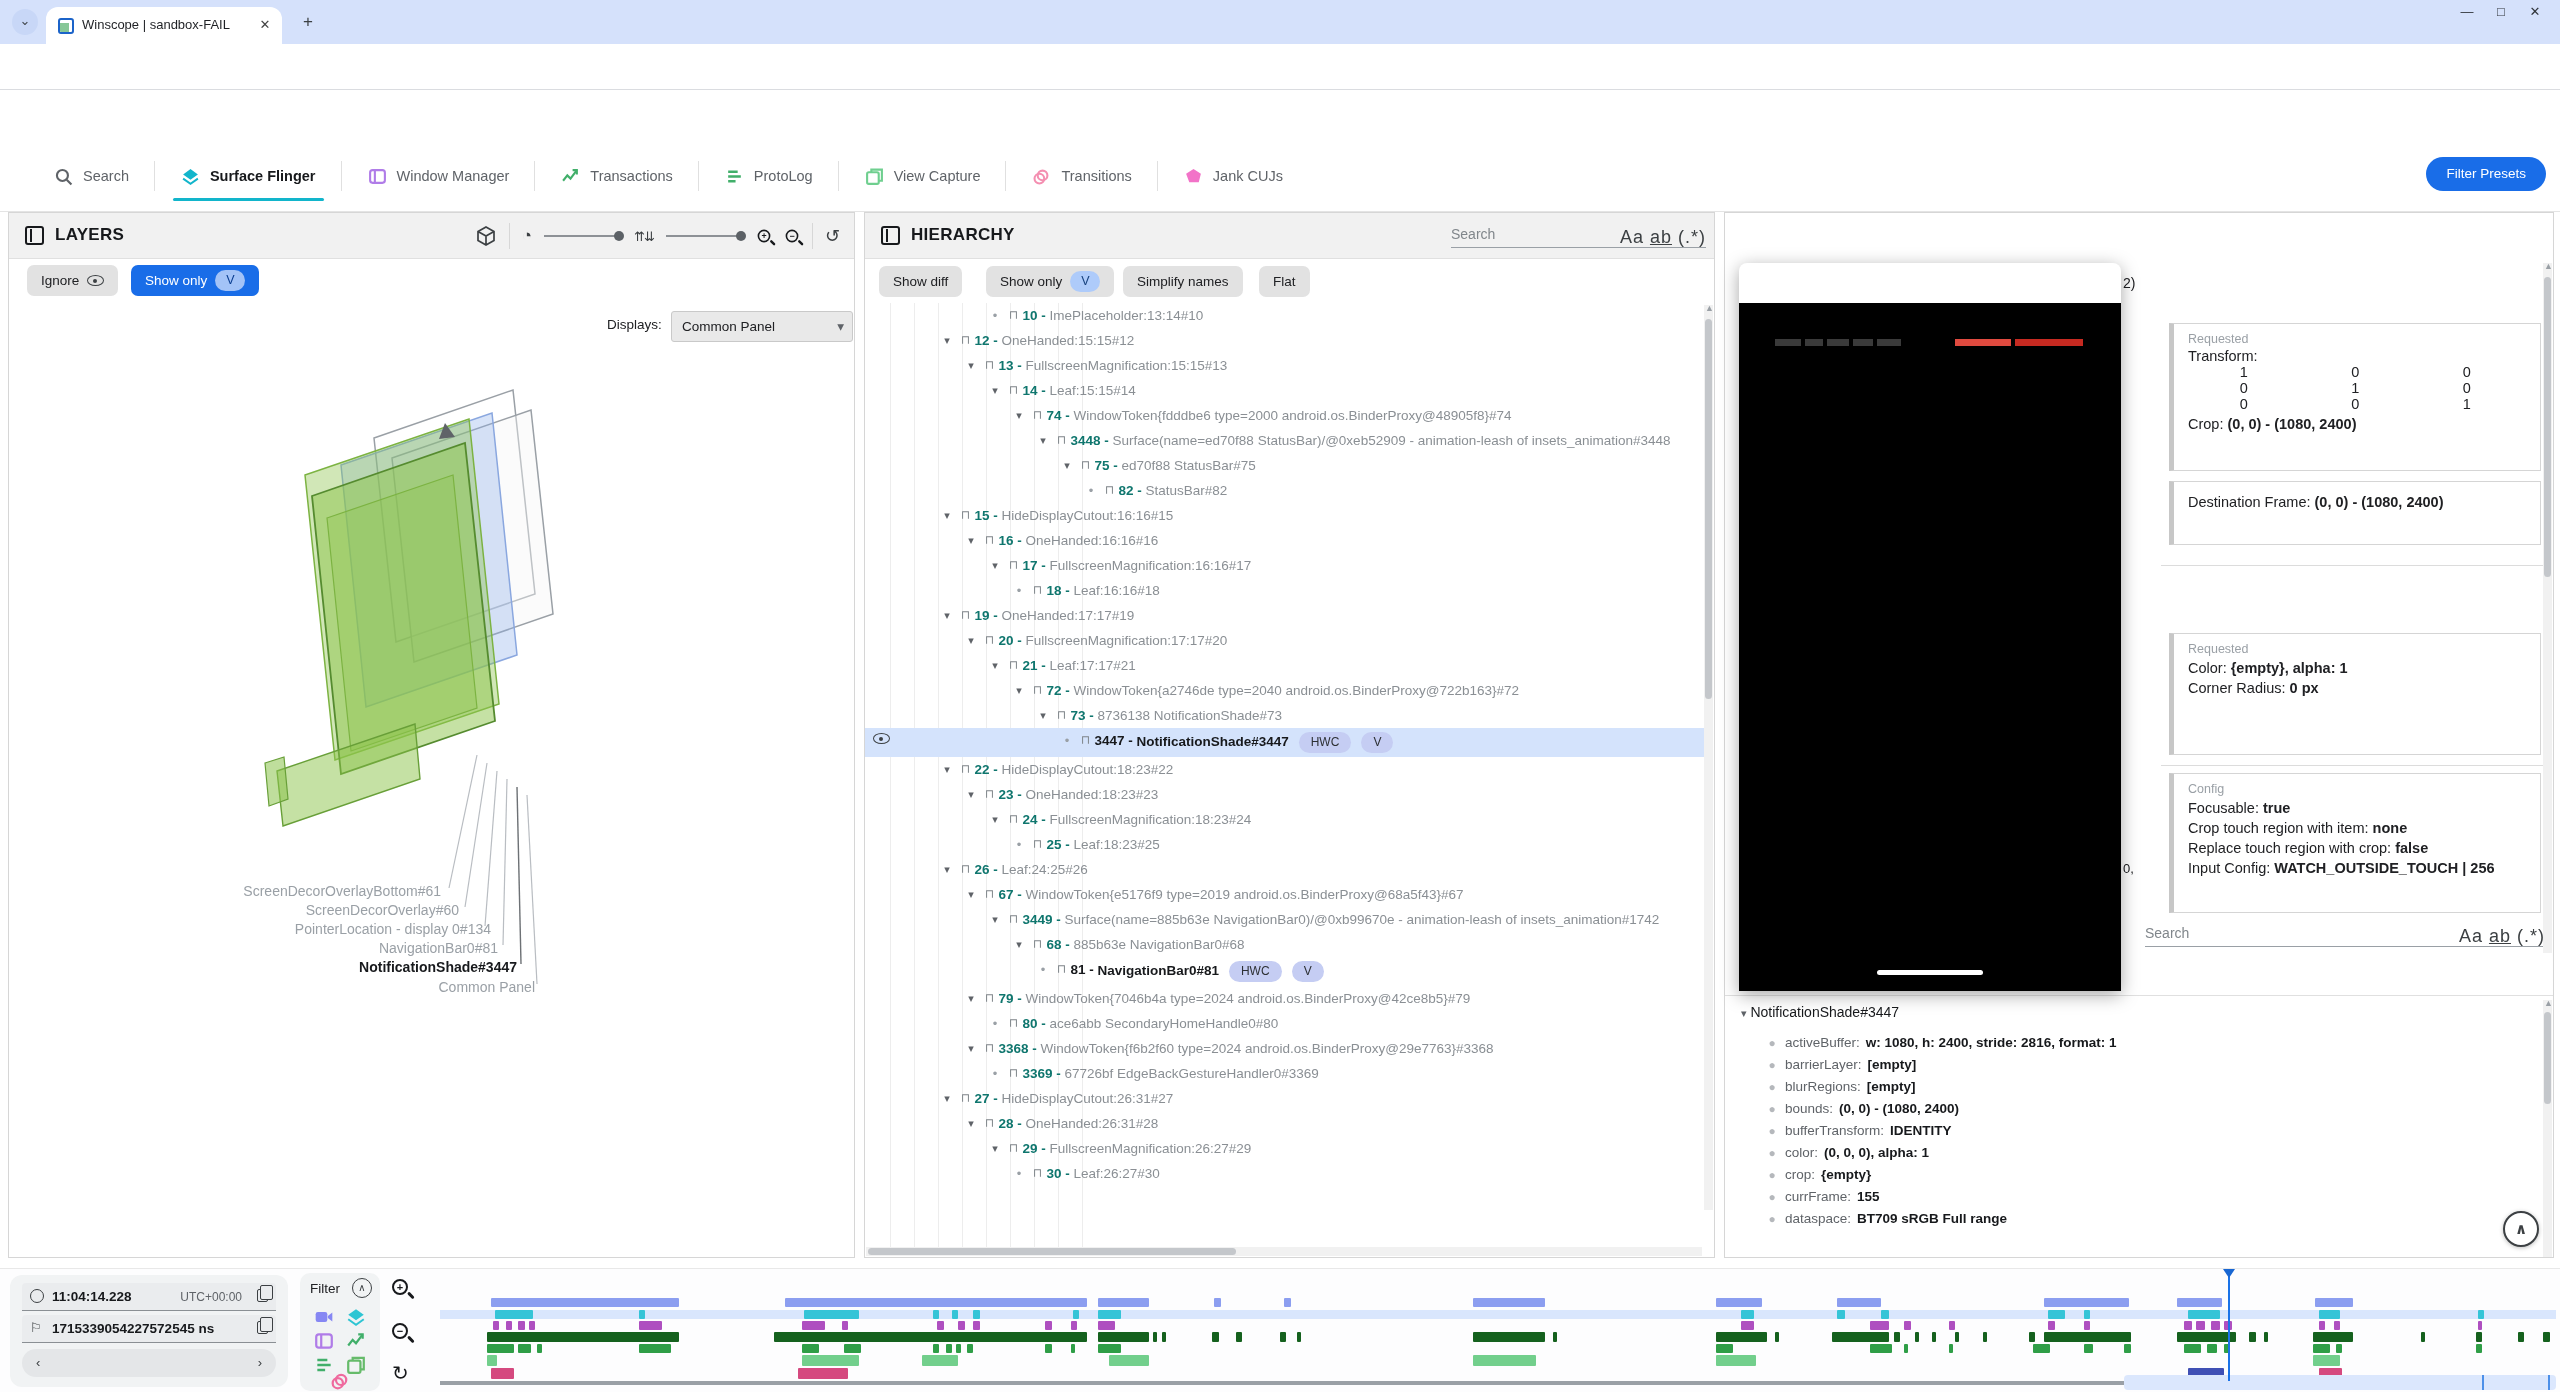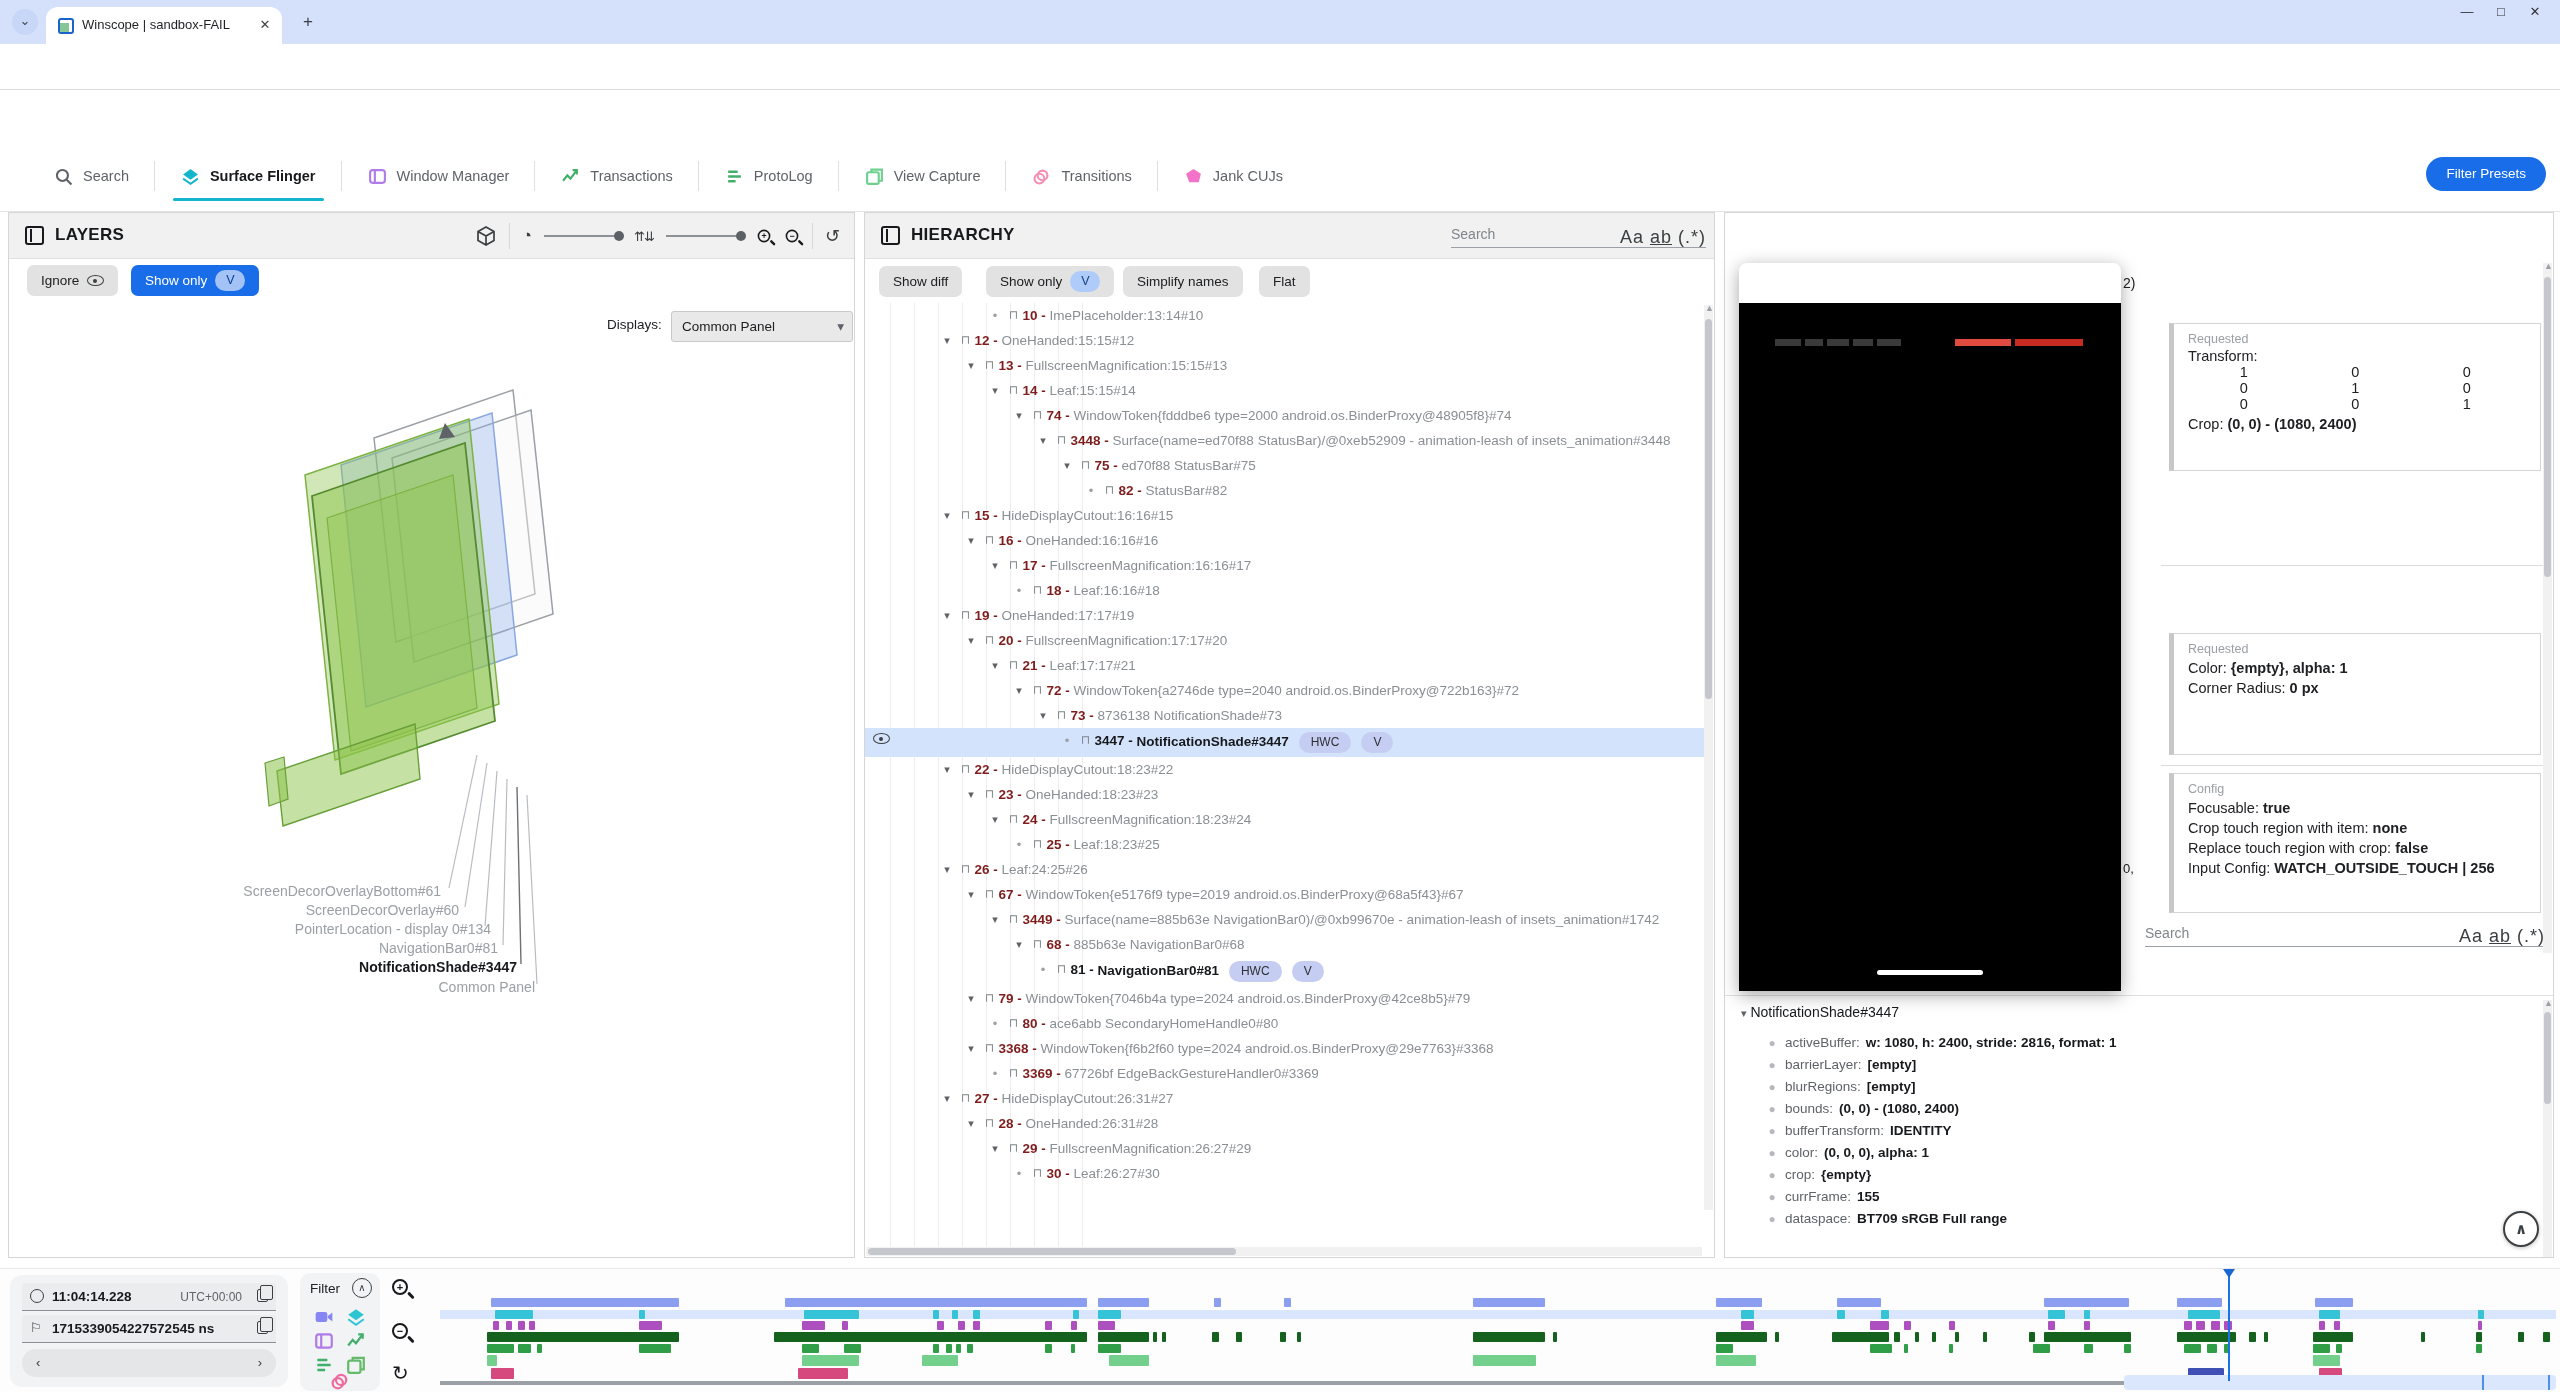--- a/index.html
+++ b/index.html
@@ -75,21 +75,21 @@
   #layer-labels div { position:absolute; font-size:14px; color:#9aa0a6; text-align:right; white-space:nowrap; }
   #layer-labels div.dark { color:#17191c; font-weight:bold; }
 
   
   .searchbox { position:absolute; font-size:14px; color:#80868b; }
   .searchbox .uline { position:absolute; left:0; bottom:-6px; height:1px; background:#9aa0a6; }
   .sicons { position:absolute; font-size:18px; color:#3c4043; letter-spacing:1px; }
   .sicons .ab { text-decoration:underline; }
   #hier-rows { position:absolute; left:0; top:90px; right:10px; bottom:10px; overflow:hidden; }
   .hrow { position:relative; display:flex; align-items:flex-start; padding:4px 0 4px 0; font-size:13.5px; color:#8a8f94; line-height:17px; }
-  .hrow .num { color:#7f1d1d; font-weight:bold; white-space:pre; }
+  .hrow .num { color:#0f766e; font-weight:bold; white-space:pre; }
   .hrow.sel { background:#d4e3fc; color:#3c4043; }
   .hrow.bold .num, .hrow.bold .lbl { color:#17191c; font-weight:bold; }
   .hrow.sel .num, .hrow.sel .lbl { color:#17191c; font-weight:bold; }
   .hrow .marker { width:16px; flex:none; text-align:center; color:#5f6368; font-size:11px; }
   .hrow .marker.dot { color:#9aa0a6; font-size:13px; }
   .hrow .pin { flex:none; color:#80868b; font-size:12px; margin:0 4px 0 6px; }
   .hrow .lbl { max-width:640px; }
   .hchip { display:inline-block; margin-left:10px; padding:2px 12px; background:#c5cdf3; border-radius:11px; font-size:12px; color:#2d3034; font-weight:normal; }
   .guide { position:absolute; width:1px; background:#ededed; top:0; bottom:0; }
   .roweye { position:absolute; left:8px; top:5px; }
@@ -654,20 +654,23 @@
             <span>0</span>
           </div>
           <div class="mxrow">
             <span>0</span>
             <span>0</span>
             <span>1</span>
           </div>
         </div>
       <div class="kvline"><span>Crop: </span><b>(0, 0) - (1080, 2400)</b></div>
     </div>
+    <div class="pbox" style="left:444px;top:268px;width:372px;height:64px;">
+      <div class="kvline"><span>Destination Frame: </span><b>(0, 0) - (1080, 2400)</b></div>
+    </div>
     <div class="pdiv" style="left:436px;top:352px;width:390px;"></div>
     <div class="pbox" style="left:444px;top:420px;width:372px;height:122px;">
       <div class="plabel">Requested</div>
       <div class="kv-rows">
           <div class="kvline"><span>Color: </span><b>{empty}, alpha: 1</b></div>
           <div class="kvline"><span>Corner Radius: </span><b>0 px</b></div>
         </div>
     </div>
     <div class="pdiv" style="left:436px;top:552px;width:390px;"></div>
     <div class="pbox" style="left:444px;top:560px;width:372px;height:140px;">

